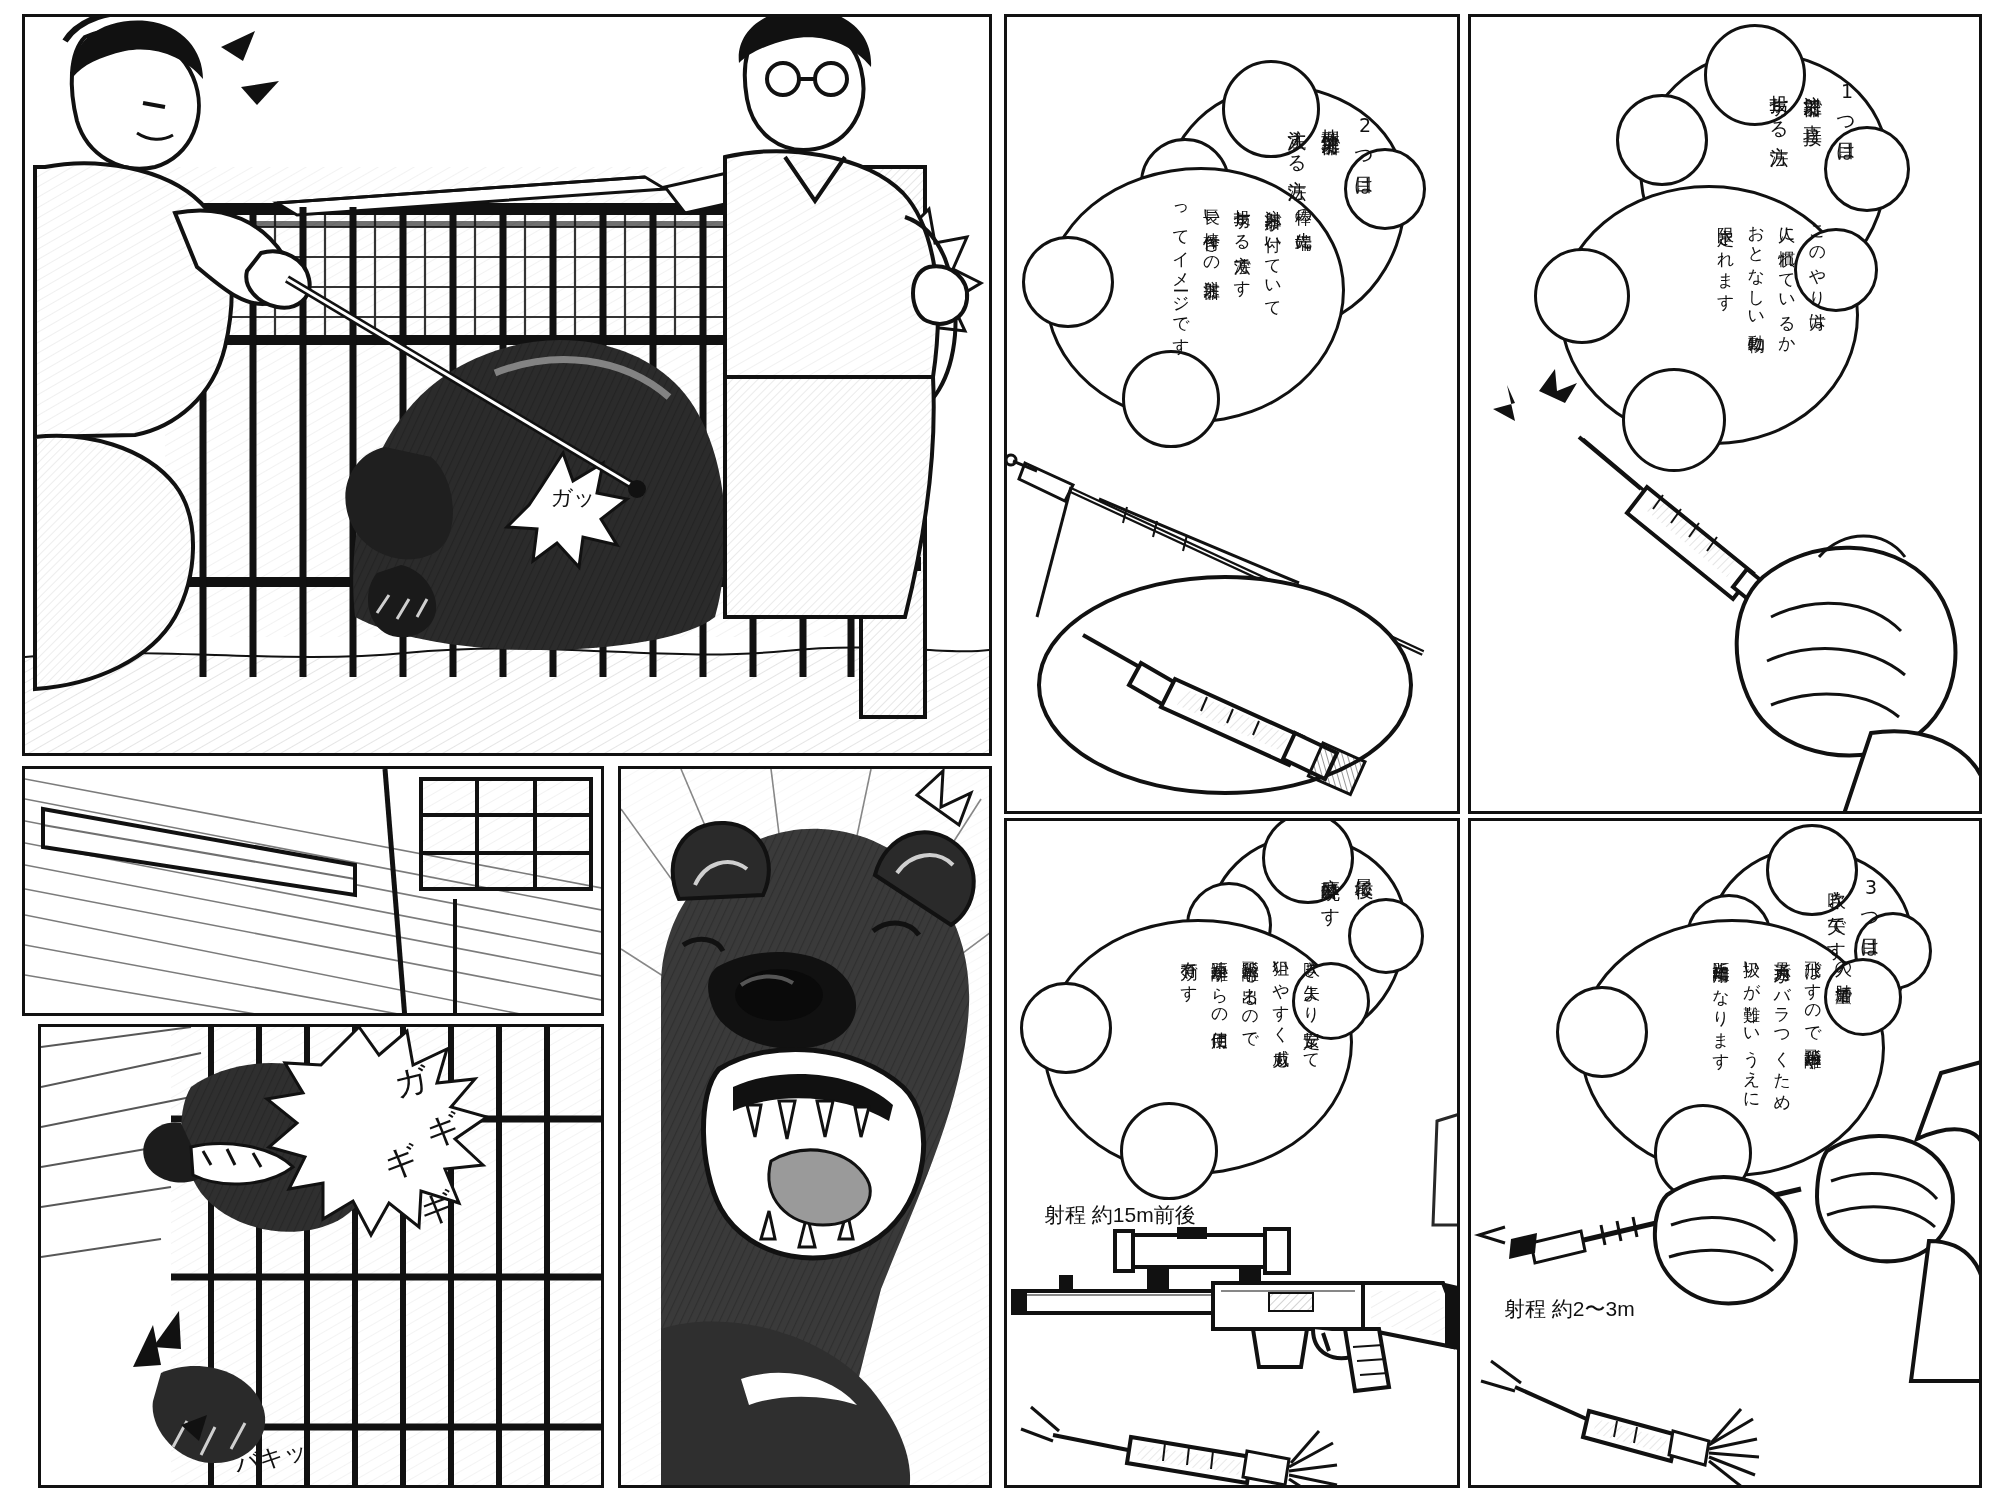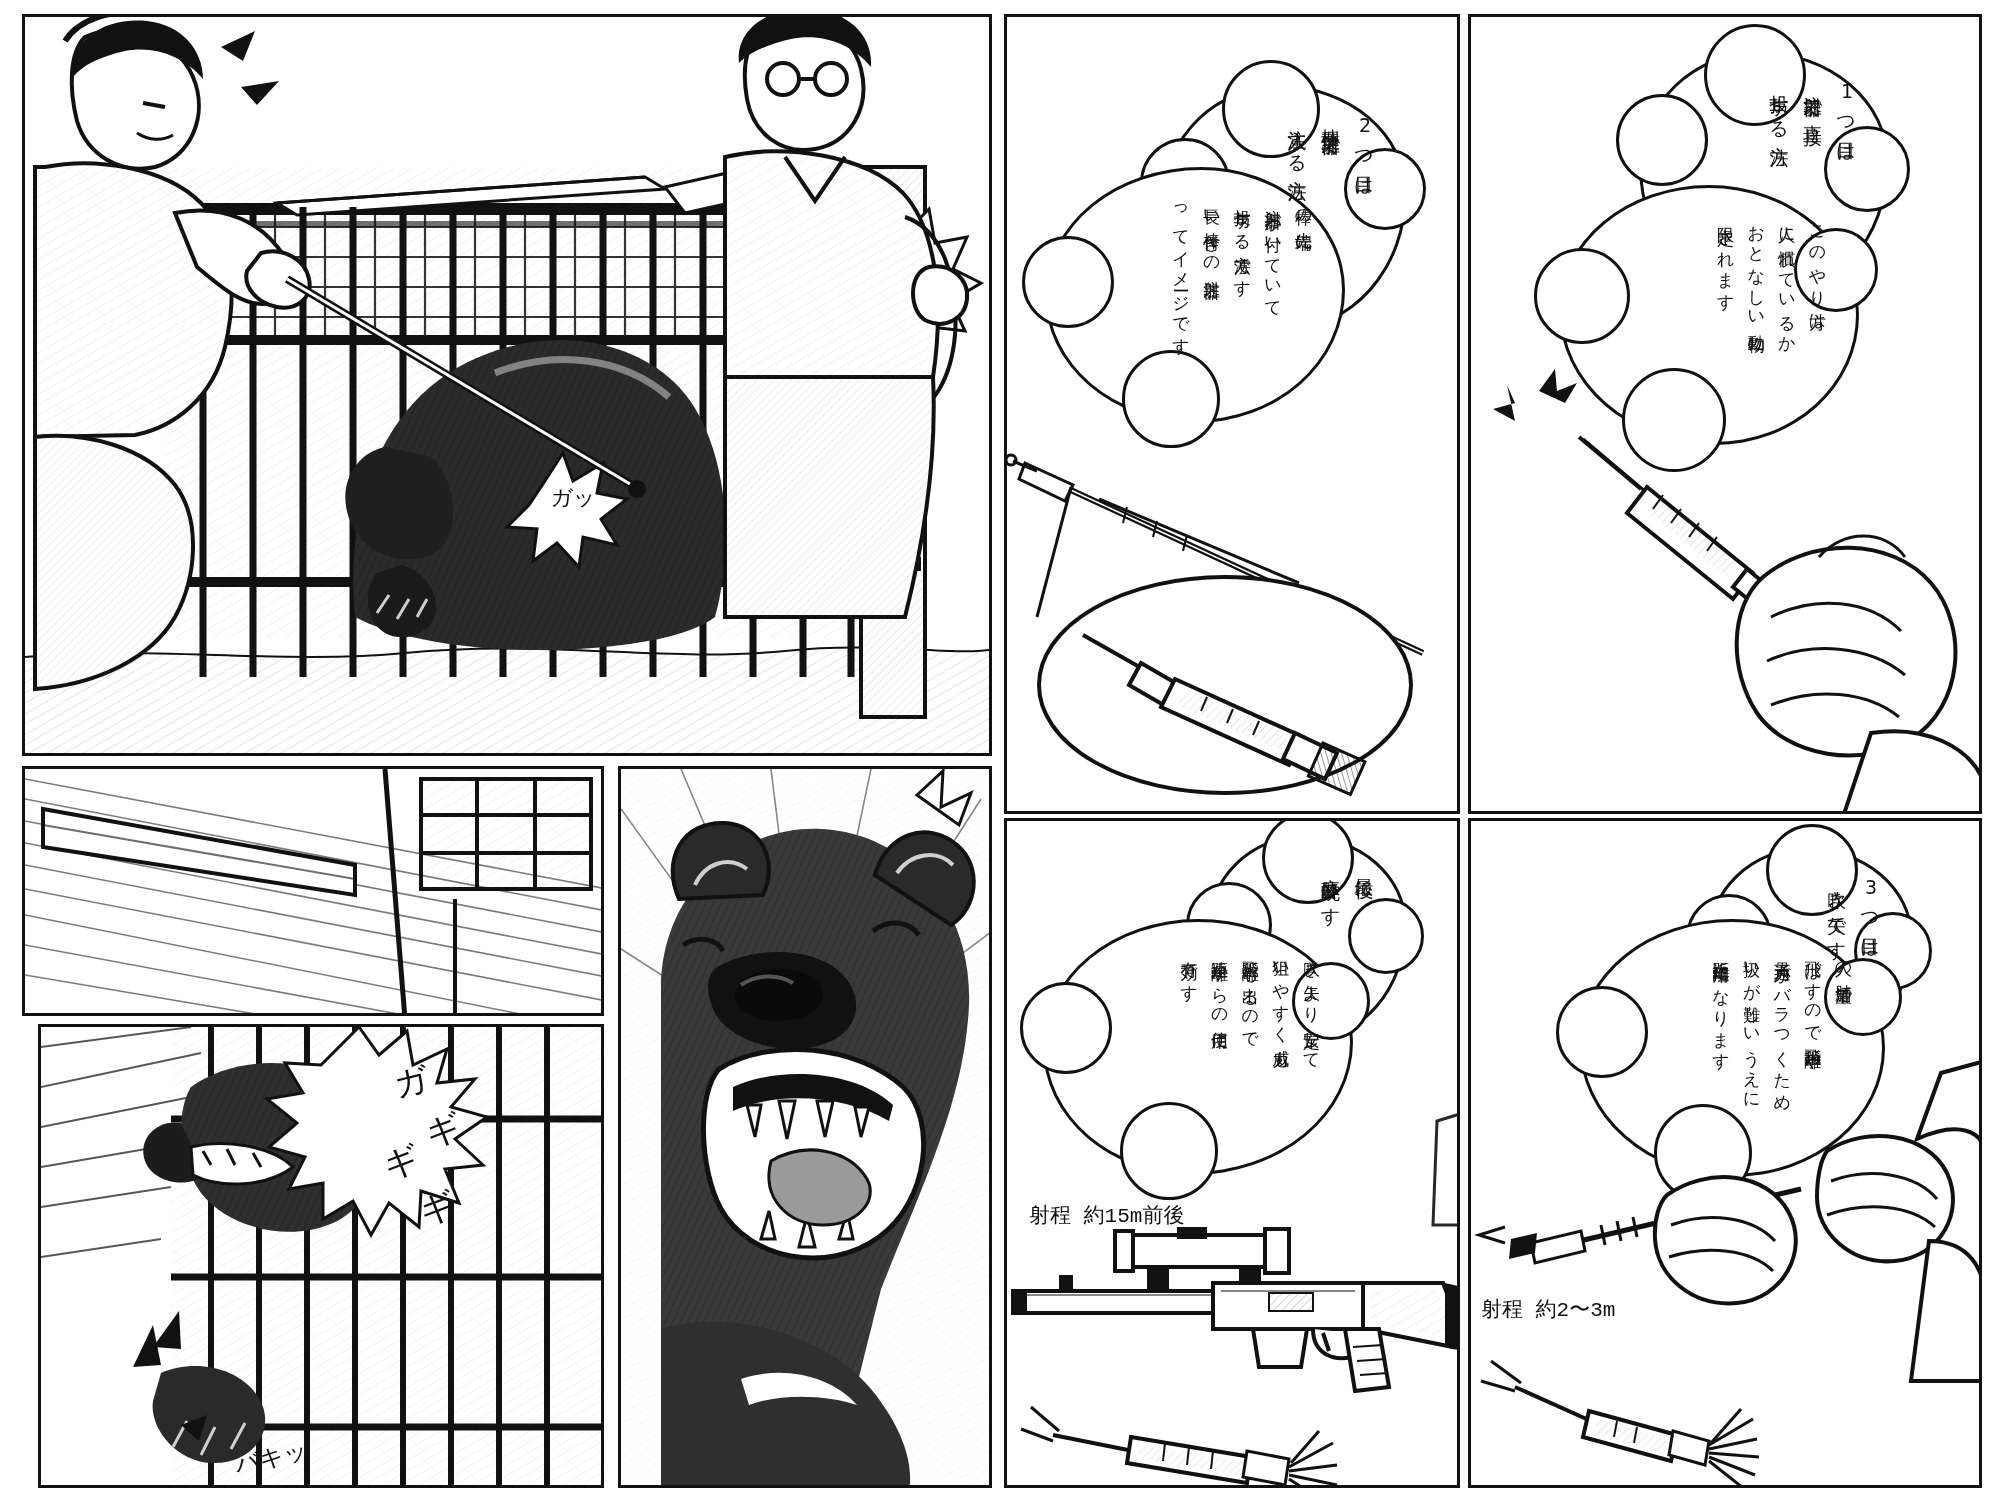--- a/index.html
+++ b/index.html
@@ -71,24 +71,25 @@
   .lobe {
     position: absolute;
     background: #ffffff;
     border: 3px solid #111111;
     border-radius: 50%;
     z-index: 0;
   }
 
   .caption {
     position: absolute;
-    font-family: Liberation Mono, monospace;
+    font-family: Liberation Sans, sans-serif;
     font-size: 21px;
     color: #111111;
     white-space: nowrap;
+    margin-left: 15px;
   }
 
   svg { display: block; }
 </style>
 </head>
 <body>
 
 <div class="page">
 
   <div class="panel" style="left:22px; top:14px; width:970px; height:742px;">
@@ -558,21 +559,21 @@
       <div class="lobe" style="right:-20px; top:36px; width:72px; height:72px;"></div>
       <div style="position:relative; z-index:2; display:flex; flex-direction:row-reverse;">
         <div class="vtext small">人の肺活量で</div>
         <div class="vtext small">飛ばすので飛距離や</div>
         <div class="vtext small">貫通力がバラつくため</div>
         <div class="vtext small">扱いが難しいうえに</div>
         <div class="vtext small">近距離用になります</div>
       </div>
     </div>
 
-    <div class="caption" style="left:10px; top:474px;">射程 約2〜3m</div>
+    <div class="caption" style="left:18px; top:474px;">射程 約2〜3m</div>
 
     <svg viewBox="0 0 514 670" width="514" height="670" style="position:absolute; left:0; top:0;">
 
       <g>
         <line x1="66" y1="430" x2="330" y2="368" stroke="#111" stroke-width="5"></line>
         <path d="M60,422 L110,410 L114,430 L64,442 Z" fill="#fff" stroke="#111" stroke-width="3"></path>
         <path d="M40,418 L66,412 L64,432 L38,438 Z" fill="#111"></path>
 
         <path d="M34,406 L8,414 L34,422" fill="none" stroke="#111" stroke-width="3"></path>
 

